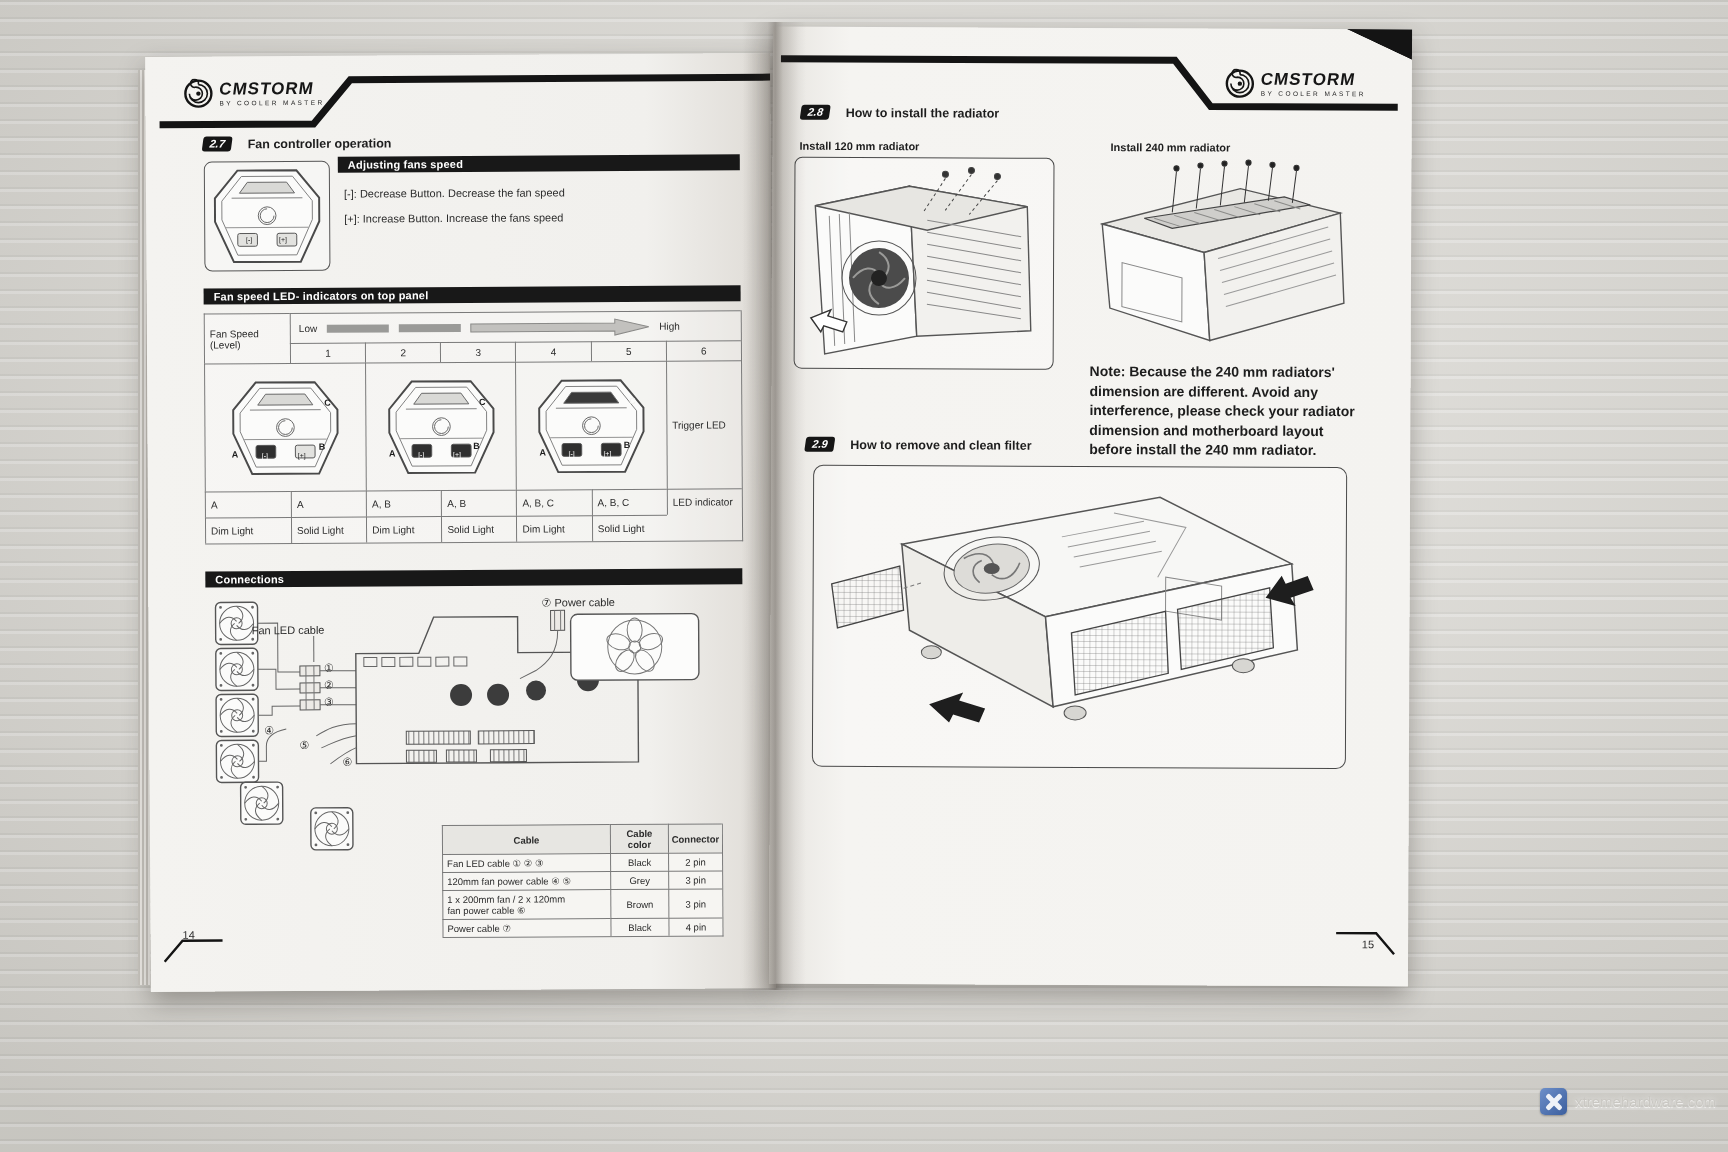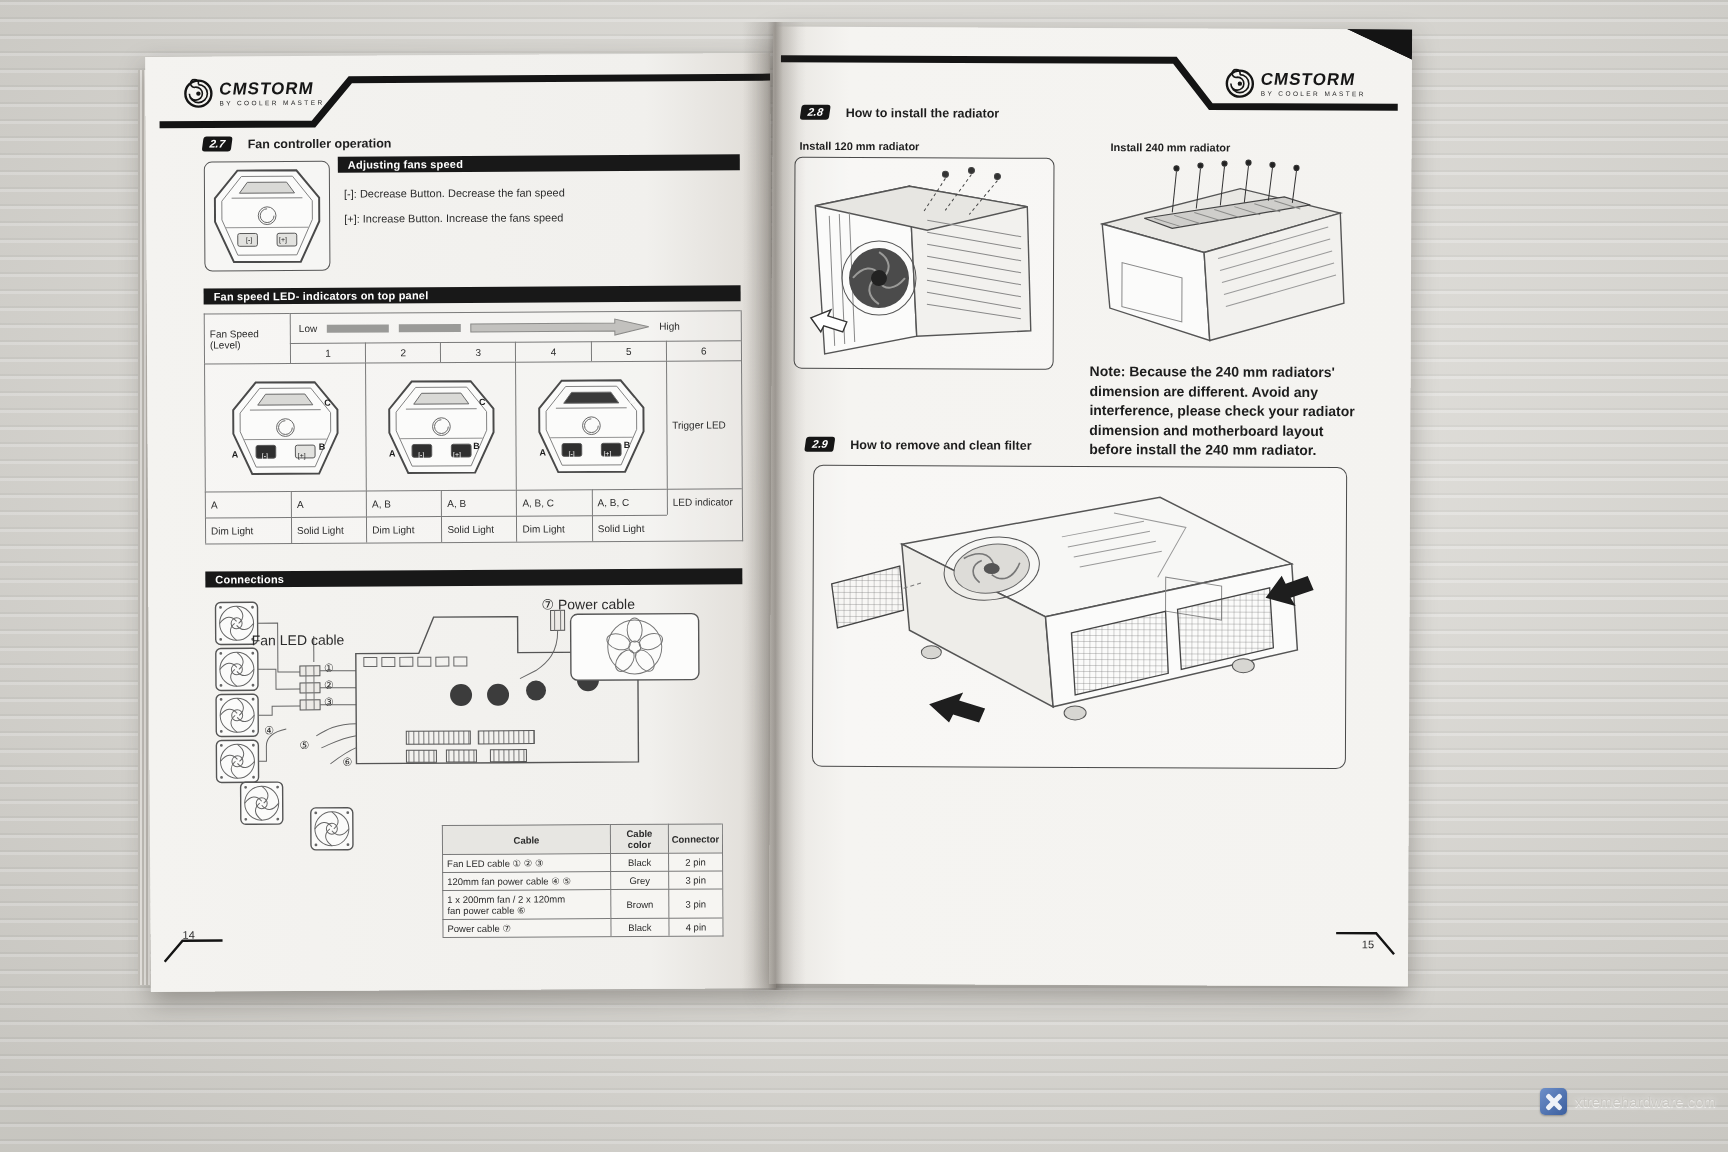--- a/index.html
+++ b/index.html
@@ -48,21 +48,21 @@
   .led-table .lbl{justify-content:flex-start;padding-left:5px;}
   .led-table .fsl{grid-row:1/3;grid-column:1;}
   .led-table .arrowcell{grid-column:2/8;justify-content:flex-start;gap:6px;padding:0 8px;}
   .led-table .imgcell{grid-column:span 2;position:relative;}
   .ctrl-wrap{position:relative;width:150px;height:122px;display:flex;align-items:center;justify-content:center;}
   .ctrl-svg{width:118px;height:104px;}
   .mark{position:absolute;font-size:9px;font-weight:bold;color:#1c1c1c;}
   .mark.tiny{font-size:7px;font-weight:normal;}
   
   .conn-diagram{position:absolute;left:57px;top:540px;width:537px;height:262px;}
-  .conn-label{position:absolute;font-size:14px;color:#2b2b2b;text-align:center;}
+  .conn-label{position:absolute;font-size:11px;color:#2b2b2b;text-align:center;}
   .numspan{position:absolute;font-size:11px;color:#2b2b2b;}
   .cable-table{position:absolute;left:292px;top:770px;width:280px;display:grid;
     grid-template-columns:168px 58px 54px;border-right:1px solid #7a7a7a;border-bottom:1px solid #7a7a7a;
     font-size:9.5px;background:#f6f5f2;z-index:3;}
   .cable-table .cc{border-left:1px solid #7a7a7a;border-top:1px solid #7a7a7a;padding:3px 4px;
     display:flex;align-items:center;color:#2b2b2b;}
   .cable-table .hd{background:#e7e6e2;justify-content:center;font-weight:bold;text-align:center;}
   .cable-table .ctr{justify-content:center;text-align:center;}
   .pagenum{position:absolute;font-size:11px;color:#2b2b2b;}
   .corner{position:absolute;}
@@ -304,21 +304,21 @@
       <g transform="translate(429,53)">
         <circle r="27" fill="none" stroke="#777"></circle>
         <use href="#petal"></use>
         <use href="#petal" transform="rotate(72)"></use>
         <use href="#petal" transform="rotate(144)"></use>
         <use href="#petal" transform="rotate(216)"></use>
         <use href="#petal" transform="rotate(288)"></use>
         <circle r="6" fill="none" stroke="#777"></circle>
       </g>
     </svg>
-    <span class="conn-label" style="left:46px;top:36px;">Fan LED cable</span>
+    <span class="conn-label" style="left:46px;top:28px;">Fan LED cable</span>
     <span class="conn-label" style="left:336px;top:2px;">⑦ Power cable</span>
     <span class="numspan" style="left:118px;top:66px;">①</span>
     <span class="numspan" style="left:118px;top:83px;">②</span>
     <span class="numspan" style="left:118px;top:100px;">③</span>
     <span class="numspan" style="left:58px;top:128px;">④</span>
     <span class="numspan" style="left:93px;top:143px;">⑤</span>
     <span class="numspan" style="left:136px;top:160px;">⑥</span>
   </div>
 
   <div class="cable-table">

